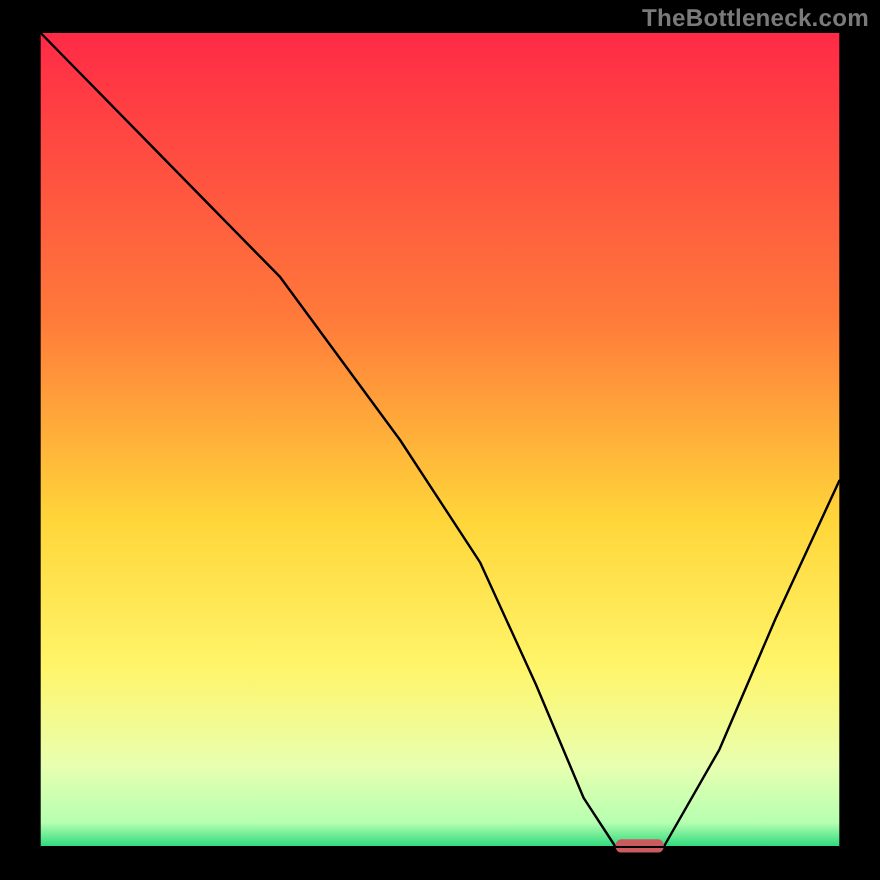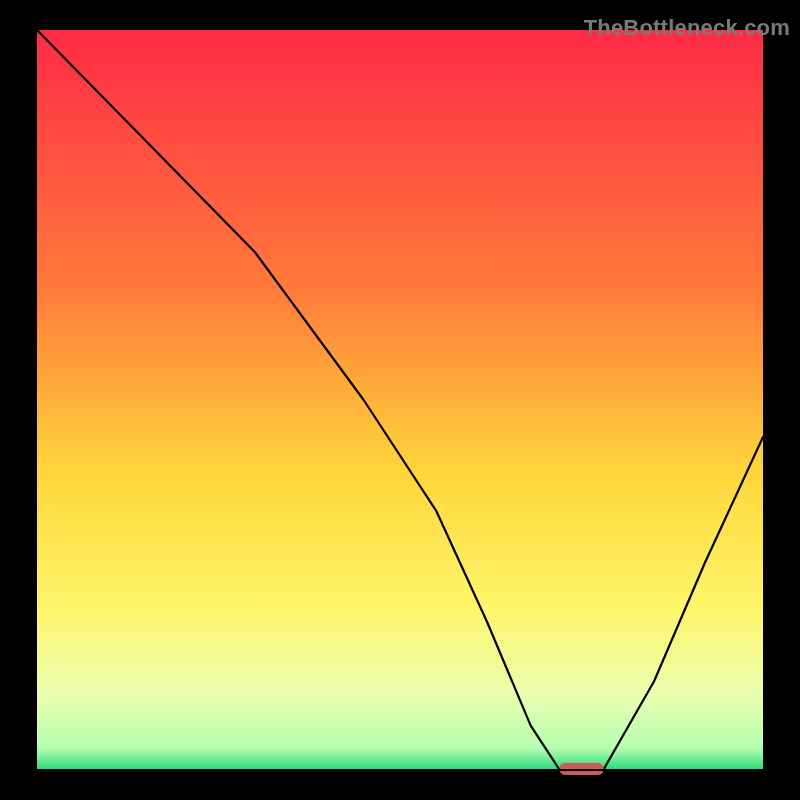--- a/index.html
+++ b/index.html
@@ -12,21 +12,21 @@
     font-family: Arial, Helvetica, sans-serif;
   }
   .frame {
     position: relative;
     width: 800px;
     height: 800px;
     background: #000;
   }
   .watermark {
     position: absolute;
-    top: 15px;
+    top: 4px;
     right: 10px;
     color: #7a7a7a;
     font-size: 22px;
     font-weight: 600;
     letter-spacing: 0.2px;
     z-index: 10;
   }
   svg {
     position: absolute;
     left: 0;

